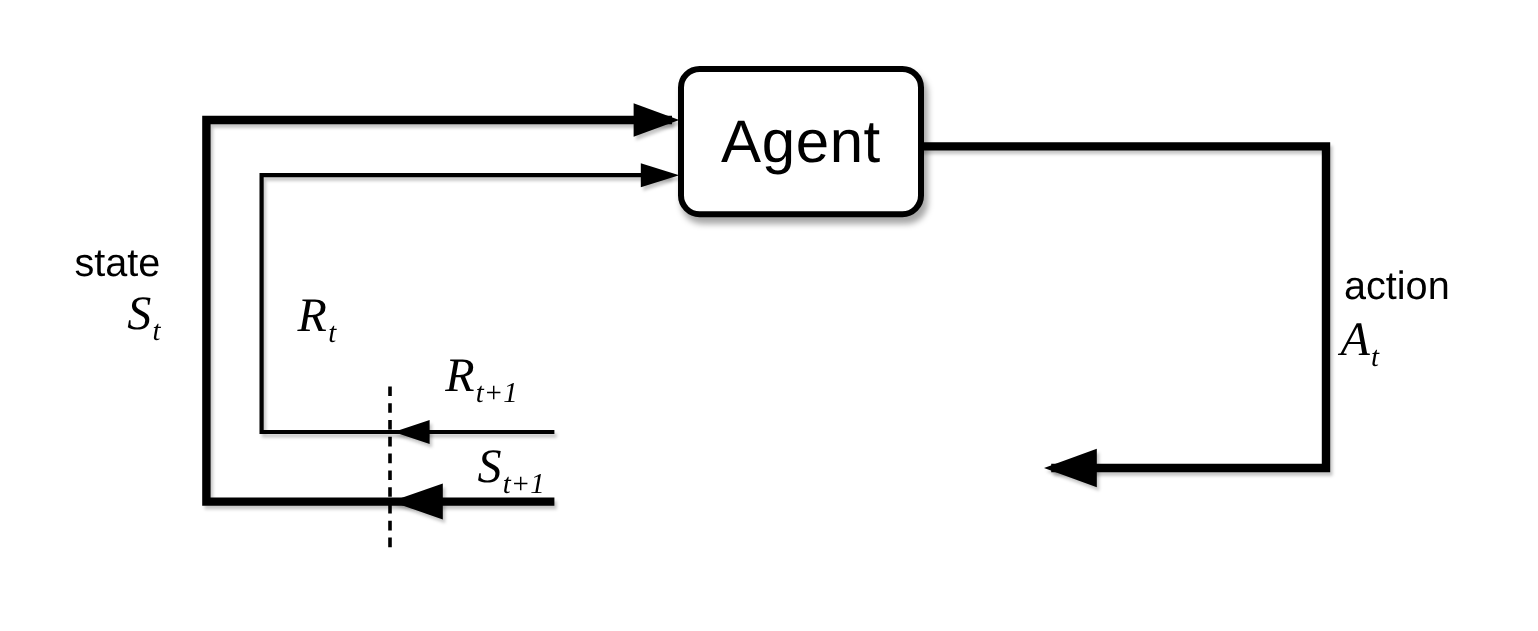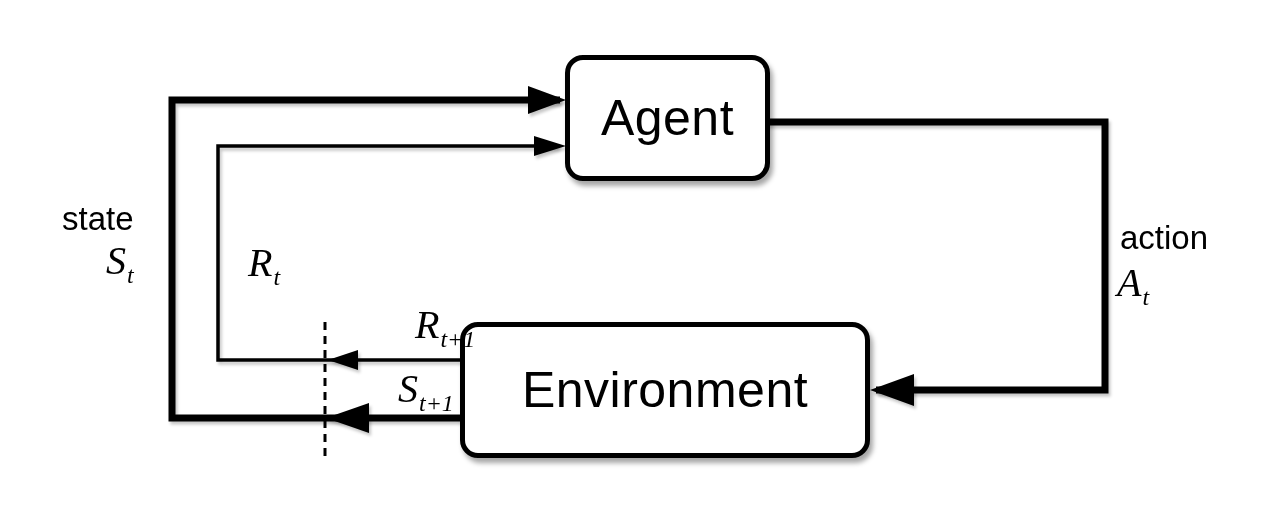--- a/index.html
+++ b/index.html
@@ -64,21 +64,21 @@
     white-space: nowrap;
   }
   .math .sym { font-size: 40px; }
   .math .sub { font-size: 24px; position: relative; top: 9px; margin-left: 1px; }
   #word-state  { left: 62px;  top: 202px; width: 92px; }
   #math-state  { left: 106px; top: 241px; font-style: italic; }
   #word-reward { left: 231px; top: 203px; }
   #math-reward { left: 228px; top: 243px; margin-left: 20px; }
   #word-action { left: 1120px; top: 221px; }
   #math-action { left: 1117px; top: 263px; text-align: center; }
-  #math-next-reward { left: 371px; top: 305px; margin-left: 44px; }
+  #math-next-reward { left: 371px; top: 293px; }
   #math-next-state  { left: 398px; top: 369px; }
 </style>
 </head>
 <body>
 
 <div class="canvas">
 
   <svg class="wires" viewBox="0 0 1282 526" xmlns="http://www.w3.org/2000/svg">
 
     <path class="wire" d="M462,418 H172 V100 H560" stroke-width="7"></path>
@@ -90,21 +90,20 @@
     <polygon class="head" points="328,360 358,350 358,370"></polygon>
 
     <path class="wire" d="M766,122 H1105 V390 H876" stroke-width="7"></path>
     <polygon class="head" points="870,390 914,374 914,406"></polygon>
 
     <line class="dashed" x1="325" y1="322" x2="325" y2="460" stroke-width="3" stroke-dasharray="8,6"></line>
   </svg>
 
   <div class="box" id="agent-box">Agent</div>
 
-  <div class="box" id="env-box">Environment</div>
 
   <div class="word" id="word-state">state</div>
   <div class="math" id="math-state">
     <span class="sym">S</span><span class="sub">t</span>
   </div>
 
   <div class="math" id="math-reward">
     <span class="sym">R</span><span class="sub">t</span>
   </div>
 

